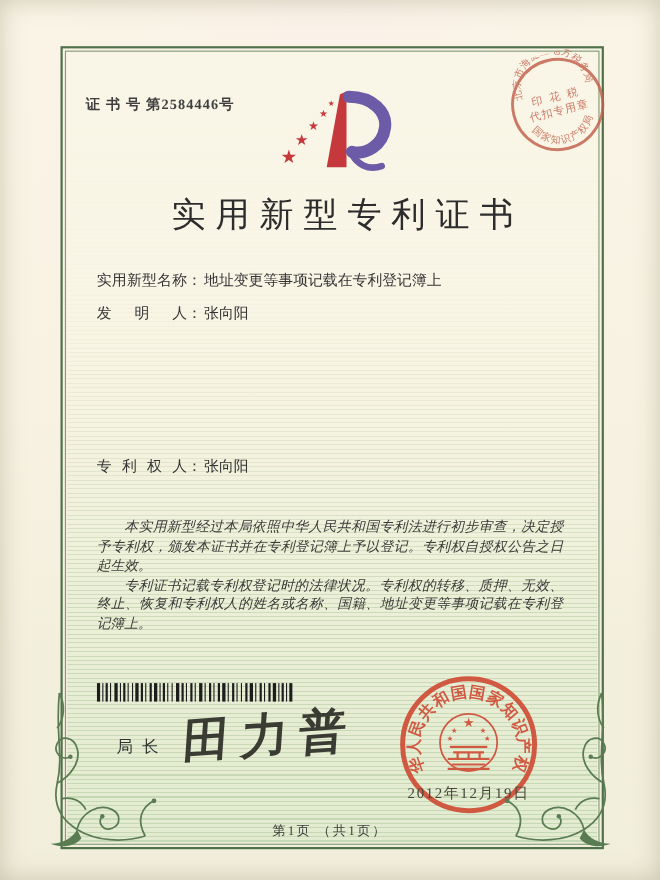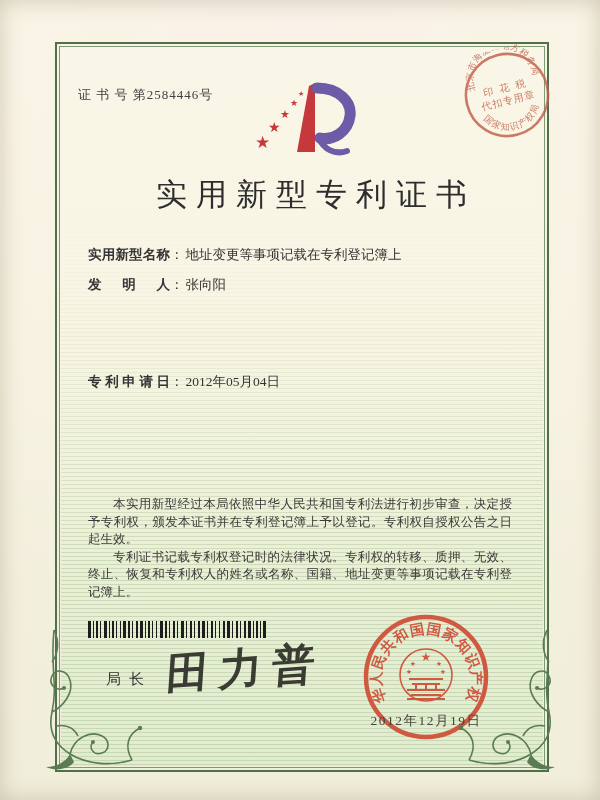--- a/index.html
+++ b/index.html
@@ -12,28 +12,28 @@
   .frame{position:absolute;left:55px;top:42px;width:490px;height:726px;
     border:2px solid #4f7049;}
   .frame-inner{position:absolute;inset:2px;border:1px solid #7d9a74;}
   .pattern{position:absolute;inset:4px;
     background:
       linear-gradient(180deg, rgba(250,246,231,1) 0%, rgba(250,246,231,.9) 28%, rgba(247,244,226,.4) 52%, rgba(240,243,219,0) 72%),
       repeating-linear-gradient(180deg, rgba(125,165,105,.28) 0 1px, rgba(125,165,105,0) 1px 4px),
       linear-gradient(180deg,#f9f5e6 0%,#f5f2e0 40%,#ebefd7 70%,#e2ebd0 100%);}
   .content{position:absolute;inset:0;}
   .abs{position:absolute;}
-  .cert-no{left:78px;top:86px;font-size:13px;letter-spacing:1px;color:#3f3f3f;}
+  .cert-no{left:78px;top:86px;font-size:13px;letter-spacing:1px;color:#3f3f3f;font-weight:bold;}
   .title{left:16px;top:174px;width:100%;text-align:center;font-size:31px;
     letter-spacing:9px;color:#2d2d2d;font-weight:500;}
   .frow{left:88px;font-size:13.5px;color:#343434;white-space:nowrap;}
-  .f-label{display:inline-block;width:82px;text-align:justify;text-align-last:justify;font-weight:bold;}
+  .f-label{display:inline-block;width:82px;text-align:justify;text-align-last:justify;}
   .f-colon{display:inline-block;margin-right:2px;}
-  .paras{left:88px;top:496px;width:424px;font-size:12.5px;line-height:17.6px;
-    text-align:justify;color:#3a3a38;}
+  .paras{left:88px;top:471px;width:424px;font-size:12.5px;line-height:17.6px;
+    text-align:justify;color:#3a3a38;font-style:italic;}
   .paras p{margin:0;text-indent:2em;}
   .sig-label{left:106px;top:670px;font-size:15px;letter-spacing:8px;color:#333;}
   .sig-name{left:166px;top:640px;font-size:43px;color:#24241f;letter-spacing:10px;
     transform:rotate(-4deg) skewX(-8deg);font-weight:bold;opacity:.88;}
   .seal-date{left:352px;top:712px;width:148px;text-align:center;font-size:13.5px;
     letter-spacing:1.5px;color:#45453a;z-index:4;}
   .footer{left:0;top:747px;width:100%;text-align:center;font-size:12px;
     letter-spacing:2px;color:#3e3e3c;}
   .logo-svg{left:253px;top:76px;}
   .tax-stamp{left:460px;top:48px;opacity:.82;transform:rotate(-14deg);}
@@ -87,22 +87,22 @@
     </svg>
 
     <div class="abs title">实用新型专利证书</div>
 
     <div class="abs frow" style="top:246px">
       <span class="f-label">实用新型名称</span><span class="f-colon">：</span><span>地址变更等事项记载在专利登记簿上</span>
     </div>
     <div class="abs frow" style="top:276px">
       <span class="f-label">发明人</span><span class="f-colon">：</span><span>张向阳</span>
     </div>
-    <div class="abs frow" style="top:373px">
-      <span class="f-label">专利申请日</span><span class="f-colon">：</span><span>2012年05月04日</span>
+    <div class="abs frow" style="top:415px">
+      <span class="f-label">专利权人</span><span class="f-colon">：</span><span>张向阳</span>
     </div>
 
     <div class="abs paras">
       <p>本实用新型经过本局依照中华人民共和国专利法进行初步审查，决定授予专利权，颁发本证书并在专利登记簿上予以登记。专利权自授权公告之日起生效。</p>
       <p>专利证书记载专利权登记时的法律状况。专利权的转移、质押、无效、终止、恢复和专利权人的姓名或名称、国籍、地址变更等事项记载在专利登记簿上。</p>
     </div>
 
     <svg class="abs barcode" width="178" height="17" viewBox="0 0 178 17">
       <g fill="#1d1d1d">
         <rect x="0" width="3" height="17"></rect>
@@ -178,20 +178,21 @@
             <path d="M66,73 V79"></path>
             <path d="M76,73 V79"></path>
           <path d="M51,84 H81"></path>
             <path d="M47,88 H85"></path>
         </g>
       </g>
     </svg>
 
     <div class="abs seal-date">2012年12月19日</div>
 
+    <div class="abs footer">第1页 （共1页）</div>
 
     <svg class="abs flourish fl-left" width="115" height="150" viewBox="0 0 115 150">
       <g stroke="#5a7c52" fill="none" stroke-width="1.6">
         <path d="M14,4 C10,40 18,60 12,86 C8,104 14,118 30,128 C48,139 72,140 92,134"></path>
         <path d="M12,86 C24,80 34,66 30,54 C27,44 16,42 12,50 C8,58 16,66 24,62"></path>
         <path d="M30,128 C34,112 50,104 62,110 C70,114 70,124 62,127 C54,130 48,122 53,116"></path>
         <path d="M92,134 C84,120 88,108 100,102"></path>
         <path d="M14,4 C20,16 18,28 12,36"></path>
         <path d="M16,100 C26,98 34,102 38,110"></path>
       </g>

